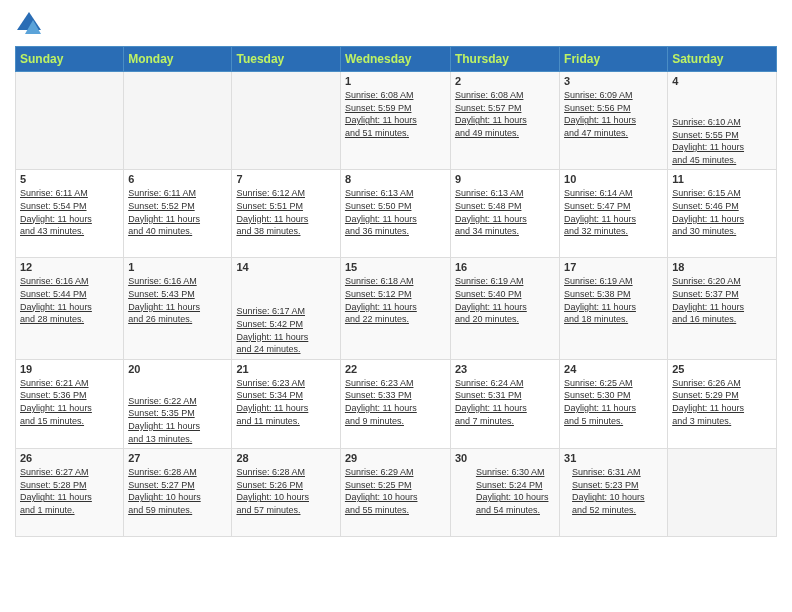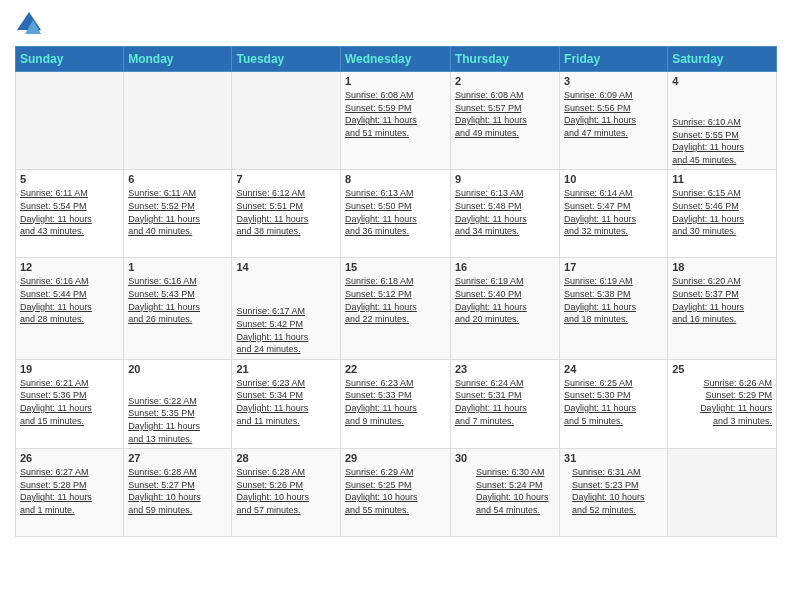--- a/index.html
+++ b/index.html
@@ -58,21 +58,21 @@
       font-size: 14px;
       color: #555;
     }
     .calendar {
       width: 100%;
       border-collapse: collapse;
       border: 1px solid #ccc;
     }
     .calendar th {
       background: #2a6db5;
-      color: #5eead4;
+      color: #bef264;
       font-size: 12px;
       font-weight: bold;
       padding: 5px 4px;
       text-align: left;
       border: 1px solid #4a8dc5;
     }
     .calendar td {
       width: 113px;
       vertical-align: top;
       padding: 3px 4px;
@@ -311,21 +311,21 @@
           </td>
           <td>
             <span class="day-num">24</span>
             <div class="day-info" style="white-space: pre-line;">Sunrise: 6:25 AM
 Sunset: 5:30 PM
 Daylight: 11 hours
 and 5 minutes.</div>
           </td>
           <td>
             <span class="day-num">25</span>
-            <div class="day-info" style="white-space: pre-line; text-align: right;">Sunrise: 6:26 AM
+            <div class="day-info" style="white-space: pre-line;">Sunrise: 6:26 AM
 Sunset: 5:29 PM
 Daylight: 11 hours
 and 3 minutes.</div>
           </td>
         </tr>
         <tr>
           <td>
             <span class="day-num">26</span>
             <div class="day-info" style="white-space: pre-line;">Sunrise: 6:27 AM
 Sunset: 5:28 PM

